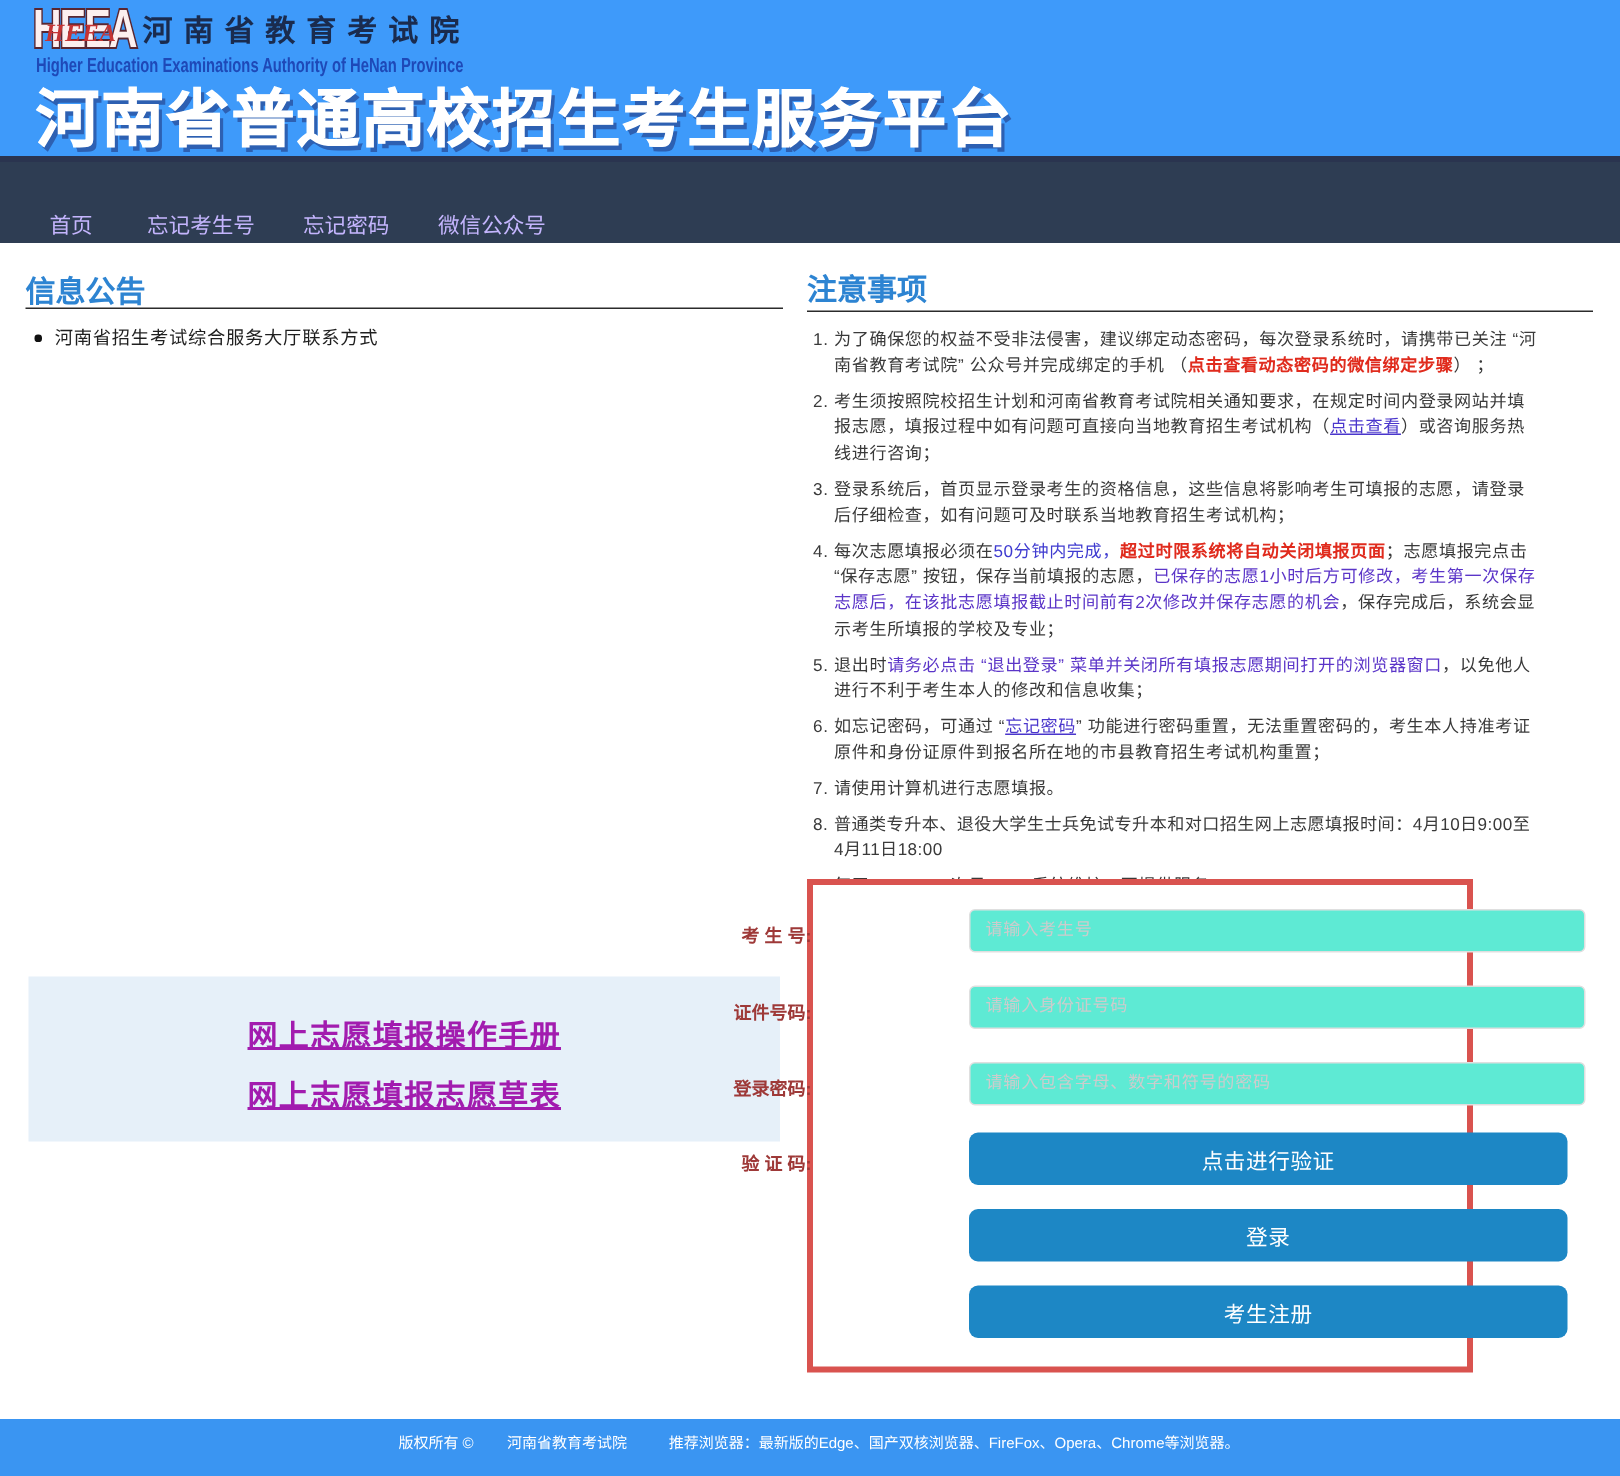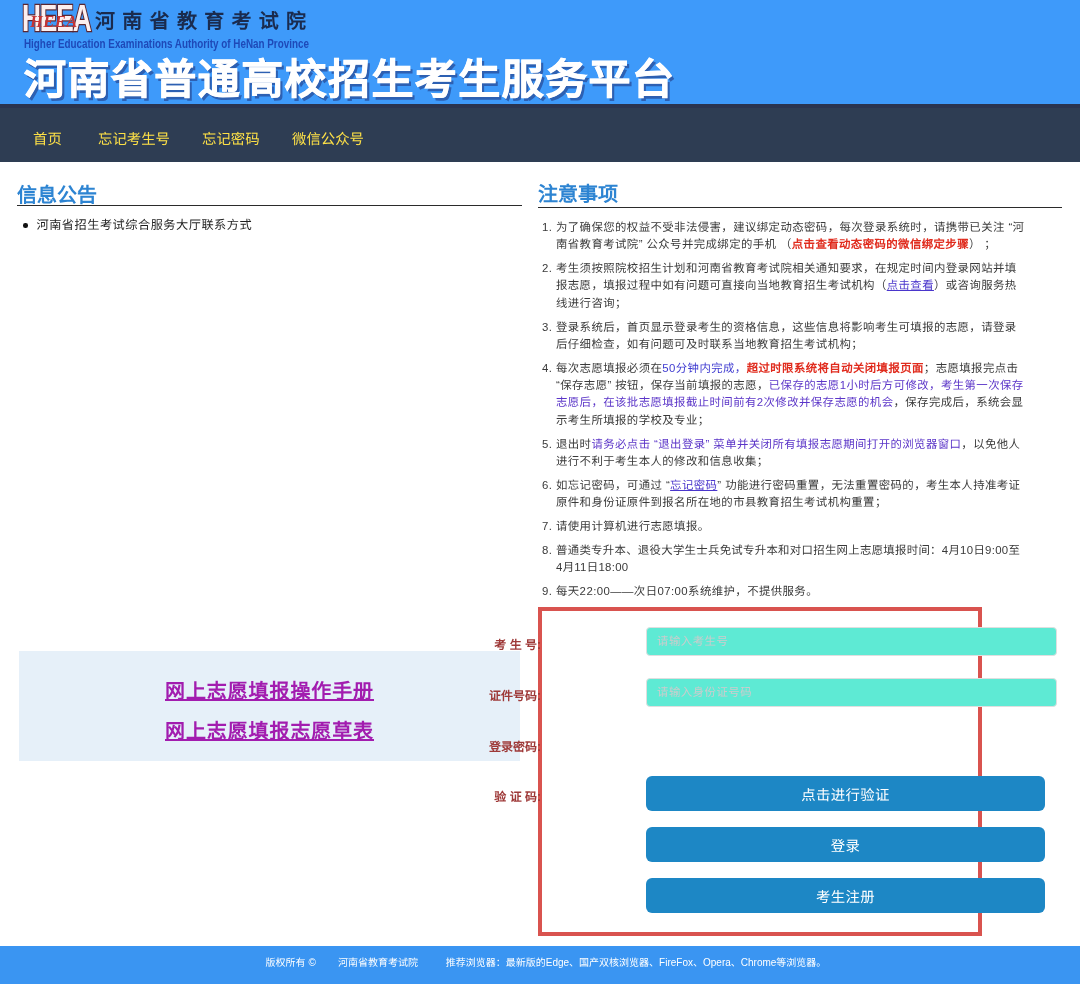--- a/index.html
+++ b/index.html
@@ -17,22 +17,22 @@
   color:#1e49b8; line-height:12px; transform:scaleX(0.73); transform-origin:0 0;
   white-space:nowrap; }
 #bigtitle { position:absolute; left:24px; top:58px; font-size:42px; font-weight:bold;
   color:#fff; letter-spacing:1.43px; line-height:44px; text-shadow:2.5px 3px 0 #2d60b2;
   -webkit-text-stroke:0.7px #ffffff;
   white-space:nowrap; }
 
 
 #nav { position:absolute; left:0; top:104px; width:1080px;
   background:#2e3d53; border-top:4px solid #2a344f; height:58px; }
-#nav a { color:#fde047; font-size:14.4px; line-height:14px; text-decoration:none;
-  position:absolute; top:24px; }
+#nav a { color:#c4b5fd; font-size:14.4px; line-height:14px; text-decoration:none;
+  position:absolute; top:36px; }
 
 
 .coltitle { position:absolute; font-size:20px; font-weight:bold; color:#2d84d2;
   line-height:20px; }
 .colrule { position:absolute; height:1.5px; background:#2b2b2b; }
 
 
 #bullets { position:absolute; left:20px; top:212.5px; width:500px; list-style:none; }
 #bullets li { position:relative; padding-left:16.5px; font-size:12.2px; letter-spacing:0.5px;
   color:#1f1f1f; line-height:25px; }
@@ -52,21 +52,21 @@
   letter-spacing:0.42px;
   color:#3a3a3a; }
 #notes .it { position:relative; padding-left:18px; line-height:17.3px; margin-bottom:6.6px; }
 #notes .no { position:absolute; left:4px; top:0; }
 .red { color:#e02b1d; font-weight:bold; }
 .blu { color:#3f3bd0; }
 .pur { color:#5b35c8; }
 a.plink { color:#4a36cc; text-decoration:underline; }
 
 
-#loginbox { position:absolute; left:538px; top:607px; width:444px; height:329px;
+#loginbox { position:absolute; left:538px; top:586px; width:444px; height:329px;
   border:4px solid #d9534f; background:#fff; }
 .llabel { position:absolute; right:437px; font-size:12px; font-weight:bold; color:#9e3938;
   white-space:nowrap; line-height:12px; }
 .linput { position:absolute; left:104px; width:411px; height:29.5px; border:1px solid #dfdfdf;
   border-radius:4px; font-size:11.4px; letter-spacing:0.5px; padding:0 10px; color:#555; background:#5eead4;
   font-family:"Liberation Sans", sans-serif; outline:none; }
 .linput::placeholder { color:#ccc; }
 .lbtn { position:absolute; left:104px; width:399px; height:35px; background:#1d87c5;
   border:none; border-radius:6px; color:#fff; font-size:14.4px; letter-spacing:0.4px;
   font-family:"Liberation Sans", sans-serif; cursor:pointer; }
@@ -122,20 +122,21 @@
     <div class="it" style="letter-spacing:0.3px;"><span class="no">8.</span>普通类专升本、退役大学生士兵免试专升本和对口招生网上志愿填报时间：4月10日9:00至4月11日18:00</div>
     <div class="it"><span class="no">9.</span>每天22:00——次日07:00系统维护，不提供服务。</div>
   </div>
 
   <div id="loginbox">
     <span class="llabel" style="top:28px;">考 生 号:</span>
     <input class="linput" style="top: 15.5px;" placeholder="请输入考生号">
     <span class="llabel" style="top:79px;">证件号码:</span>
     <input class="linput" style="top: 66.5px;" placeholder="请输入身份证号码">
     <span class="llabel" style="top:130px;">登录密码:</span>
+    <input class="linput" style="top: 117.5px;" placeholder="请输入包含字母、数字和符号的密码">
     <span class="llabel" style="top:180px;">验 证 码:</span>
     <button class="lbtn" style="top:165px;">点击进行验证</button>
     <button class="lbtn" style="top:216px;">登录</button>
     <button class="lbtn" style="top:267px;">考生注册</button>
   </div>
 
   <div id="ftr">
     <div>版权所有 ©&nbsp;&nbsp;&nbsp;&nbsp;&nbsp;&nbsp;&nbsp;&nbsp;河南省教育考试院&nbsp;&nbsp;&nbsp;&nbsp;&nbsp;&nbsp;&nbsp;&nbsp;&nbsp;&nbsp;推荐浏览器：最新版的Edge、国产双核浏览器、FireFox、Opera、Chrome等浏览器。</div>
   </div>
 

